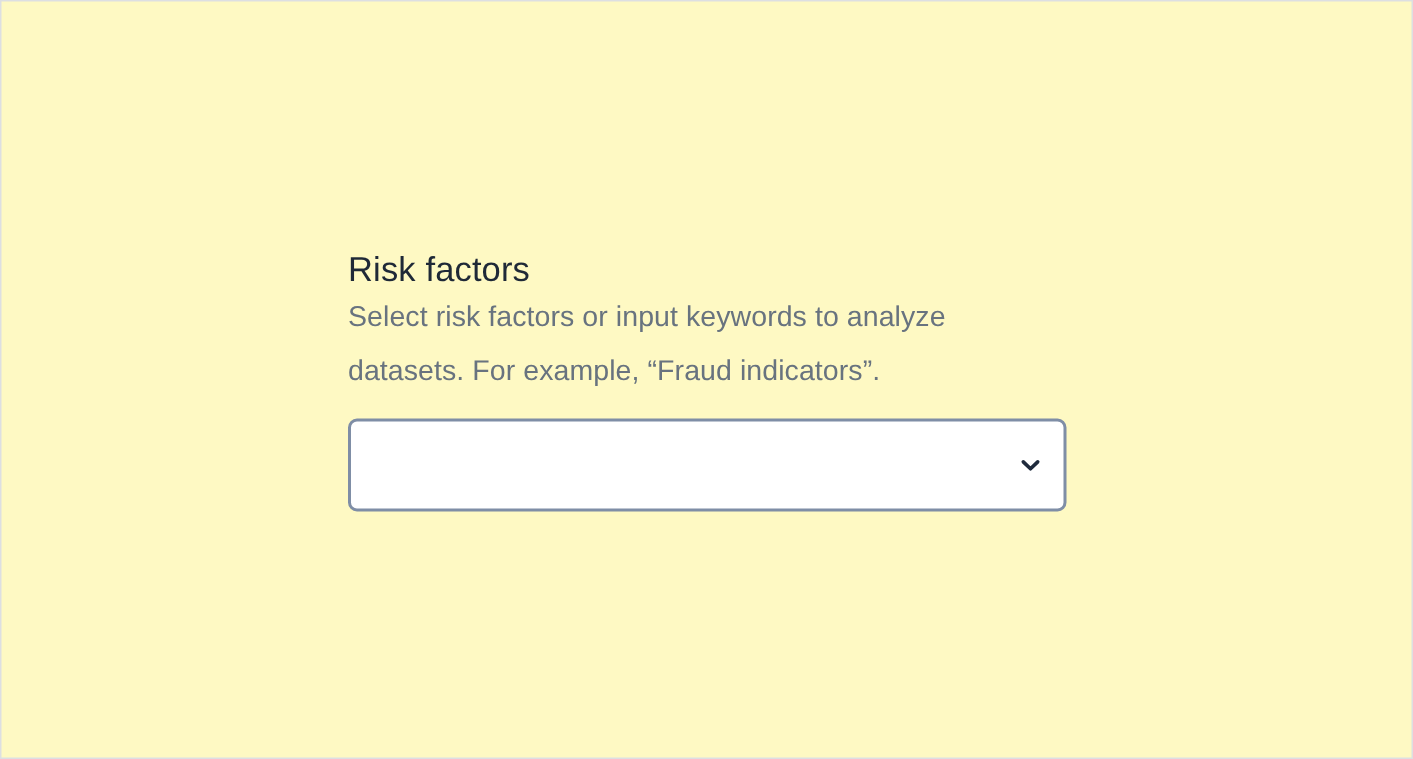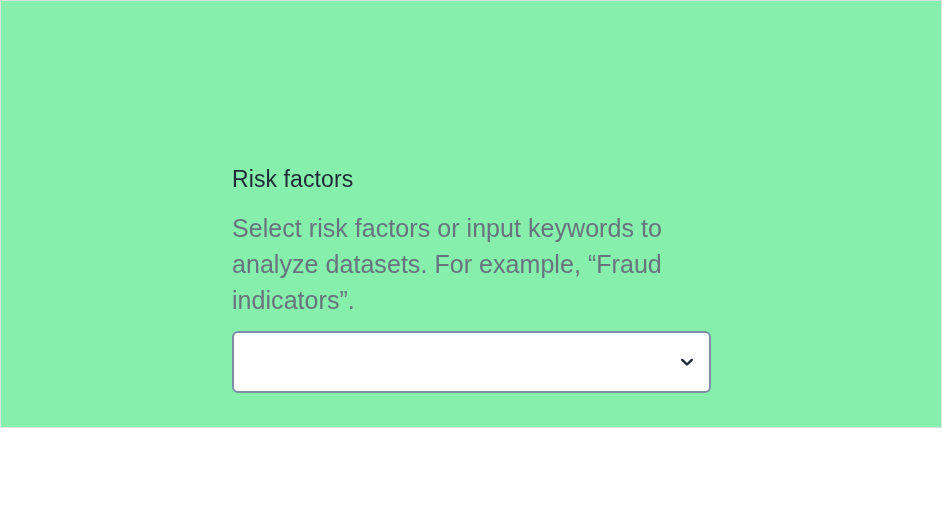--- a/index.html
+++ b/index.html
@@ -11,22 +11,22 @@
     height: 506px;
     background: #ffffff;
     font-family: "Liberation Sans", sans-serif;
     overflow: hidden;
   }
 
   .page-frame {
     position: relative;
     box-sizing: border-box;
     width: 942px;
-    height: 428px;
-    background: #86efac;
+    height: 506px;
+    background: #fef9c3;
     border: 1px solid #dddfe2;
   }
 
   .form-block {
     position: absolute;
     left: 231px;
     top: 163px;
     width: 480px;
   }
 
@@ -34,26 +34,26 @@
     font-size: 23px;
     font-weight: 400;
     line-height: 30px;
     color: #1f2937;
     letter-spacing: 0.1px;
     margin: 0;
     padding: 0;
   }
 
   .field-description {
-    font-size: 25px;
+    font-size: 19px;
     font-weight: 400;
     line-height: 36px;
     color: #68737f;
     letter-spacing: 0.05px;
-    margin: 16px 0 0 0;
+    margin: 0 0 0 0;
     padding: 0;
     max-width: 476px;
   }
 
   .select-control {
     box-sizing: border-box;
     position: relative;
     margin-top: 13px;
     width: 479px;
     height: 62px;

